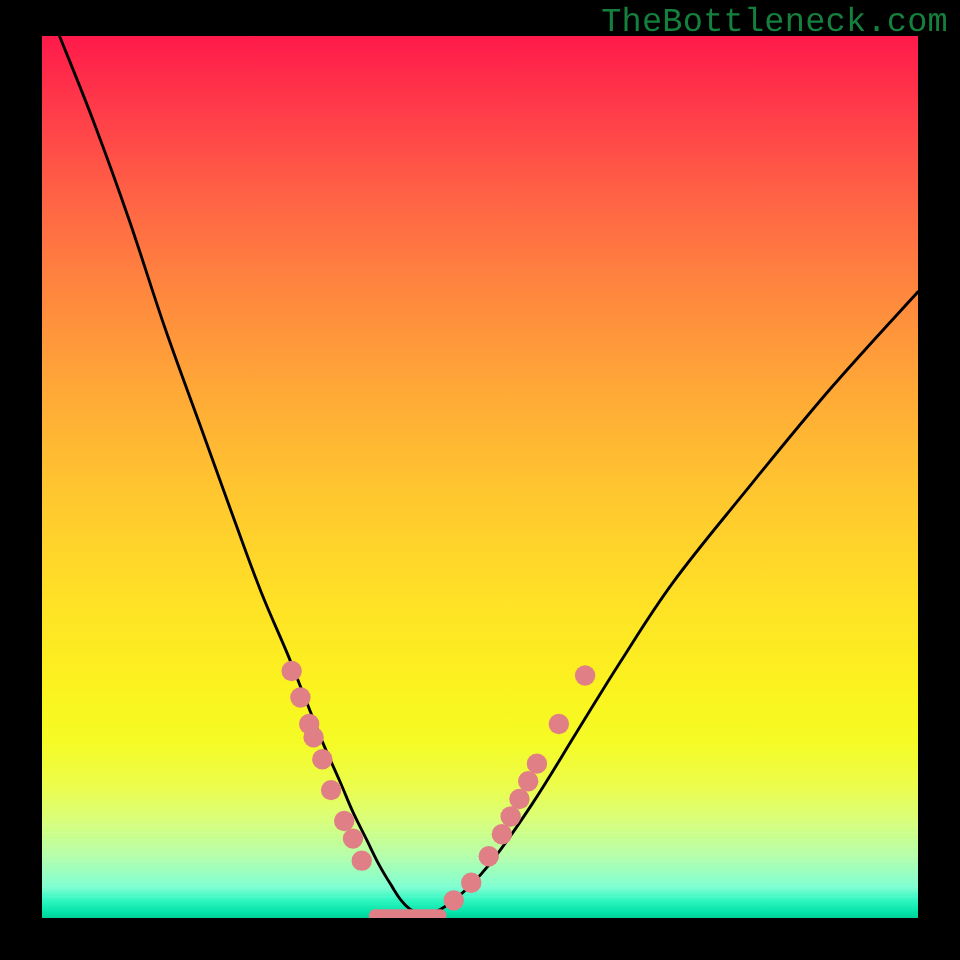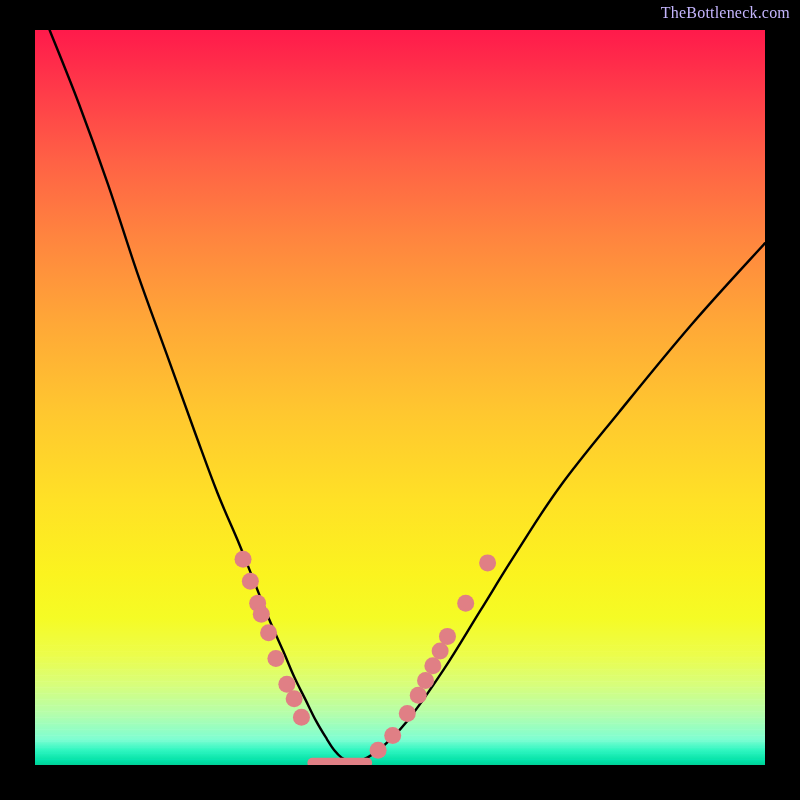--- a/index.html
+++ b/index.html
@@ -13,24 +13,24 @@
   .frame {
     position: relative;
     width: 800px;
     height: 800px;
     background: #000;
   }
   .watermark {
     position: absolute;
     top: 4px;
     right: 10px;
-    font-family: Liberation Serif, serif;
-    font-size: 16px;
+    font-family: Liberation Mono, monospace;
+    font-size: 28px;
     font-weight: 500;
-    color: #c4b5fd;
+    color: #15803d;
     letter-spacing: 0.2px;
     z-index: 50;
   }
   .plot-area {
     position: absolute;
     left: 35px;
     top: 30px;
     width: 730px;
     height: 735px;
     overflow: hidden;

